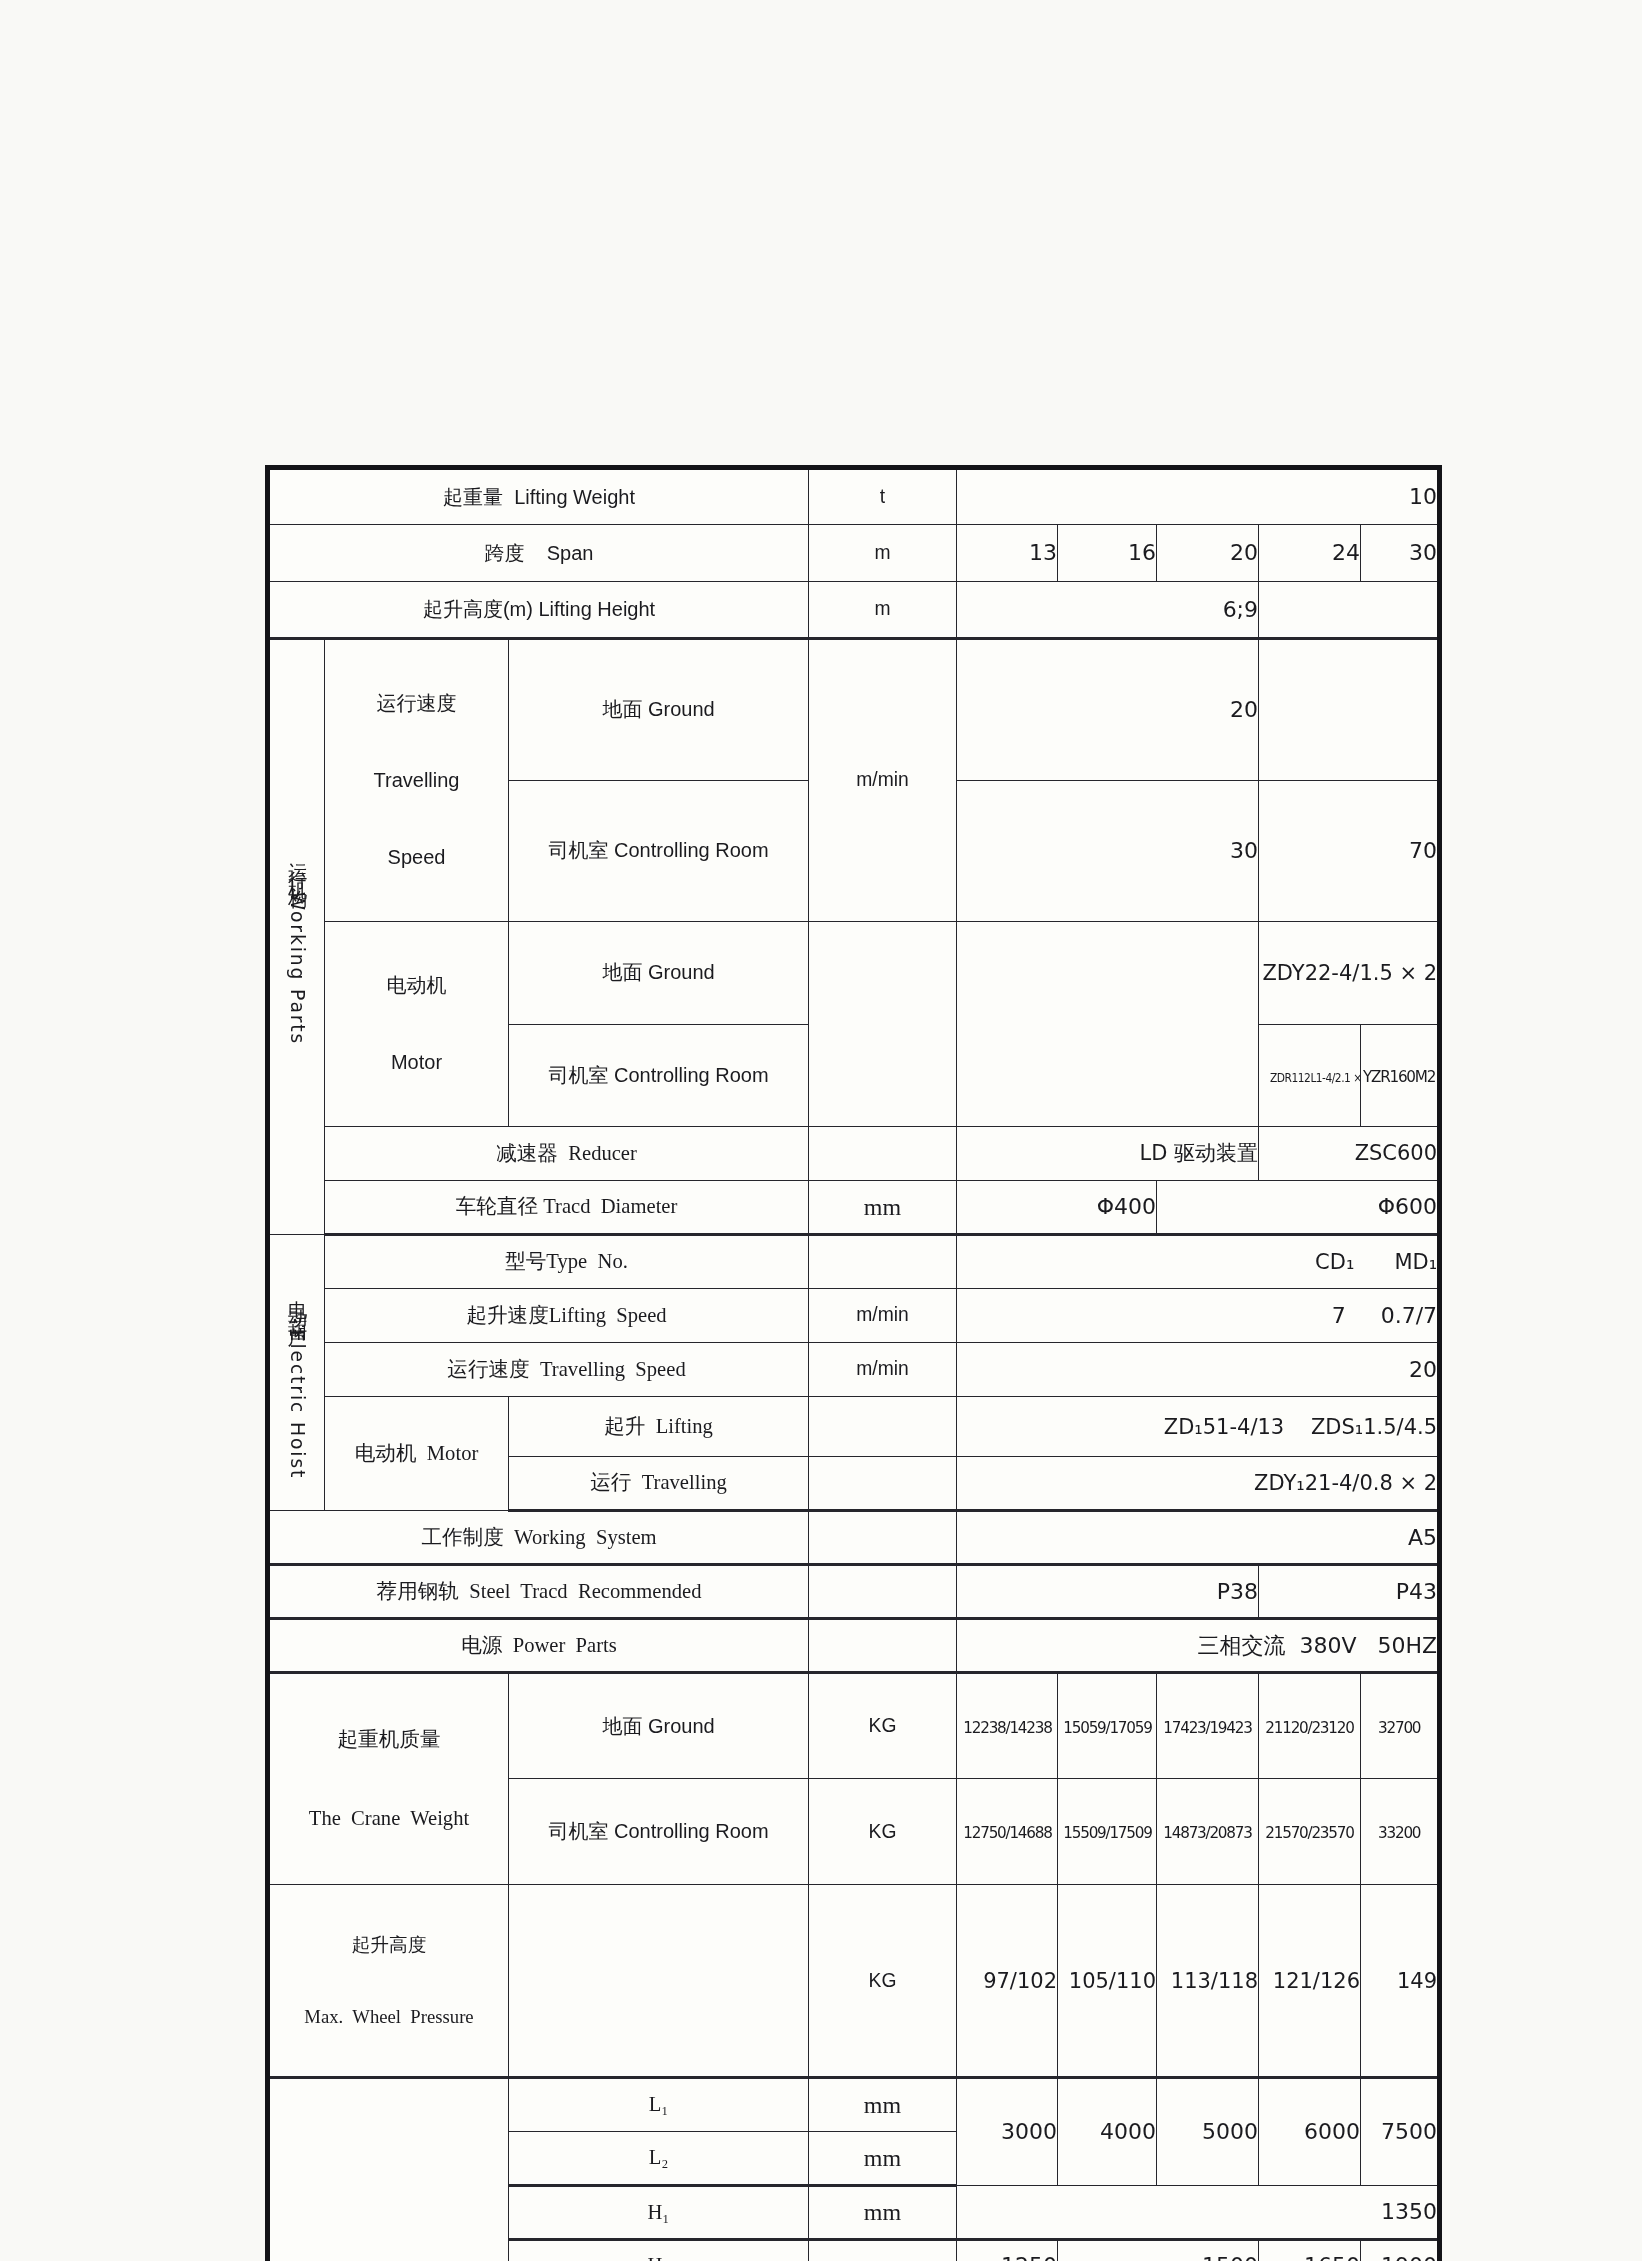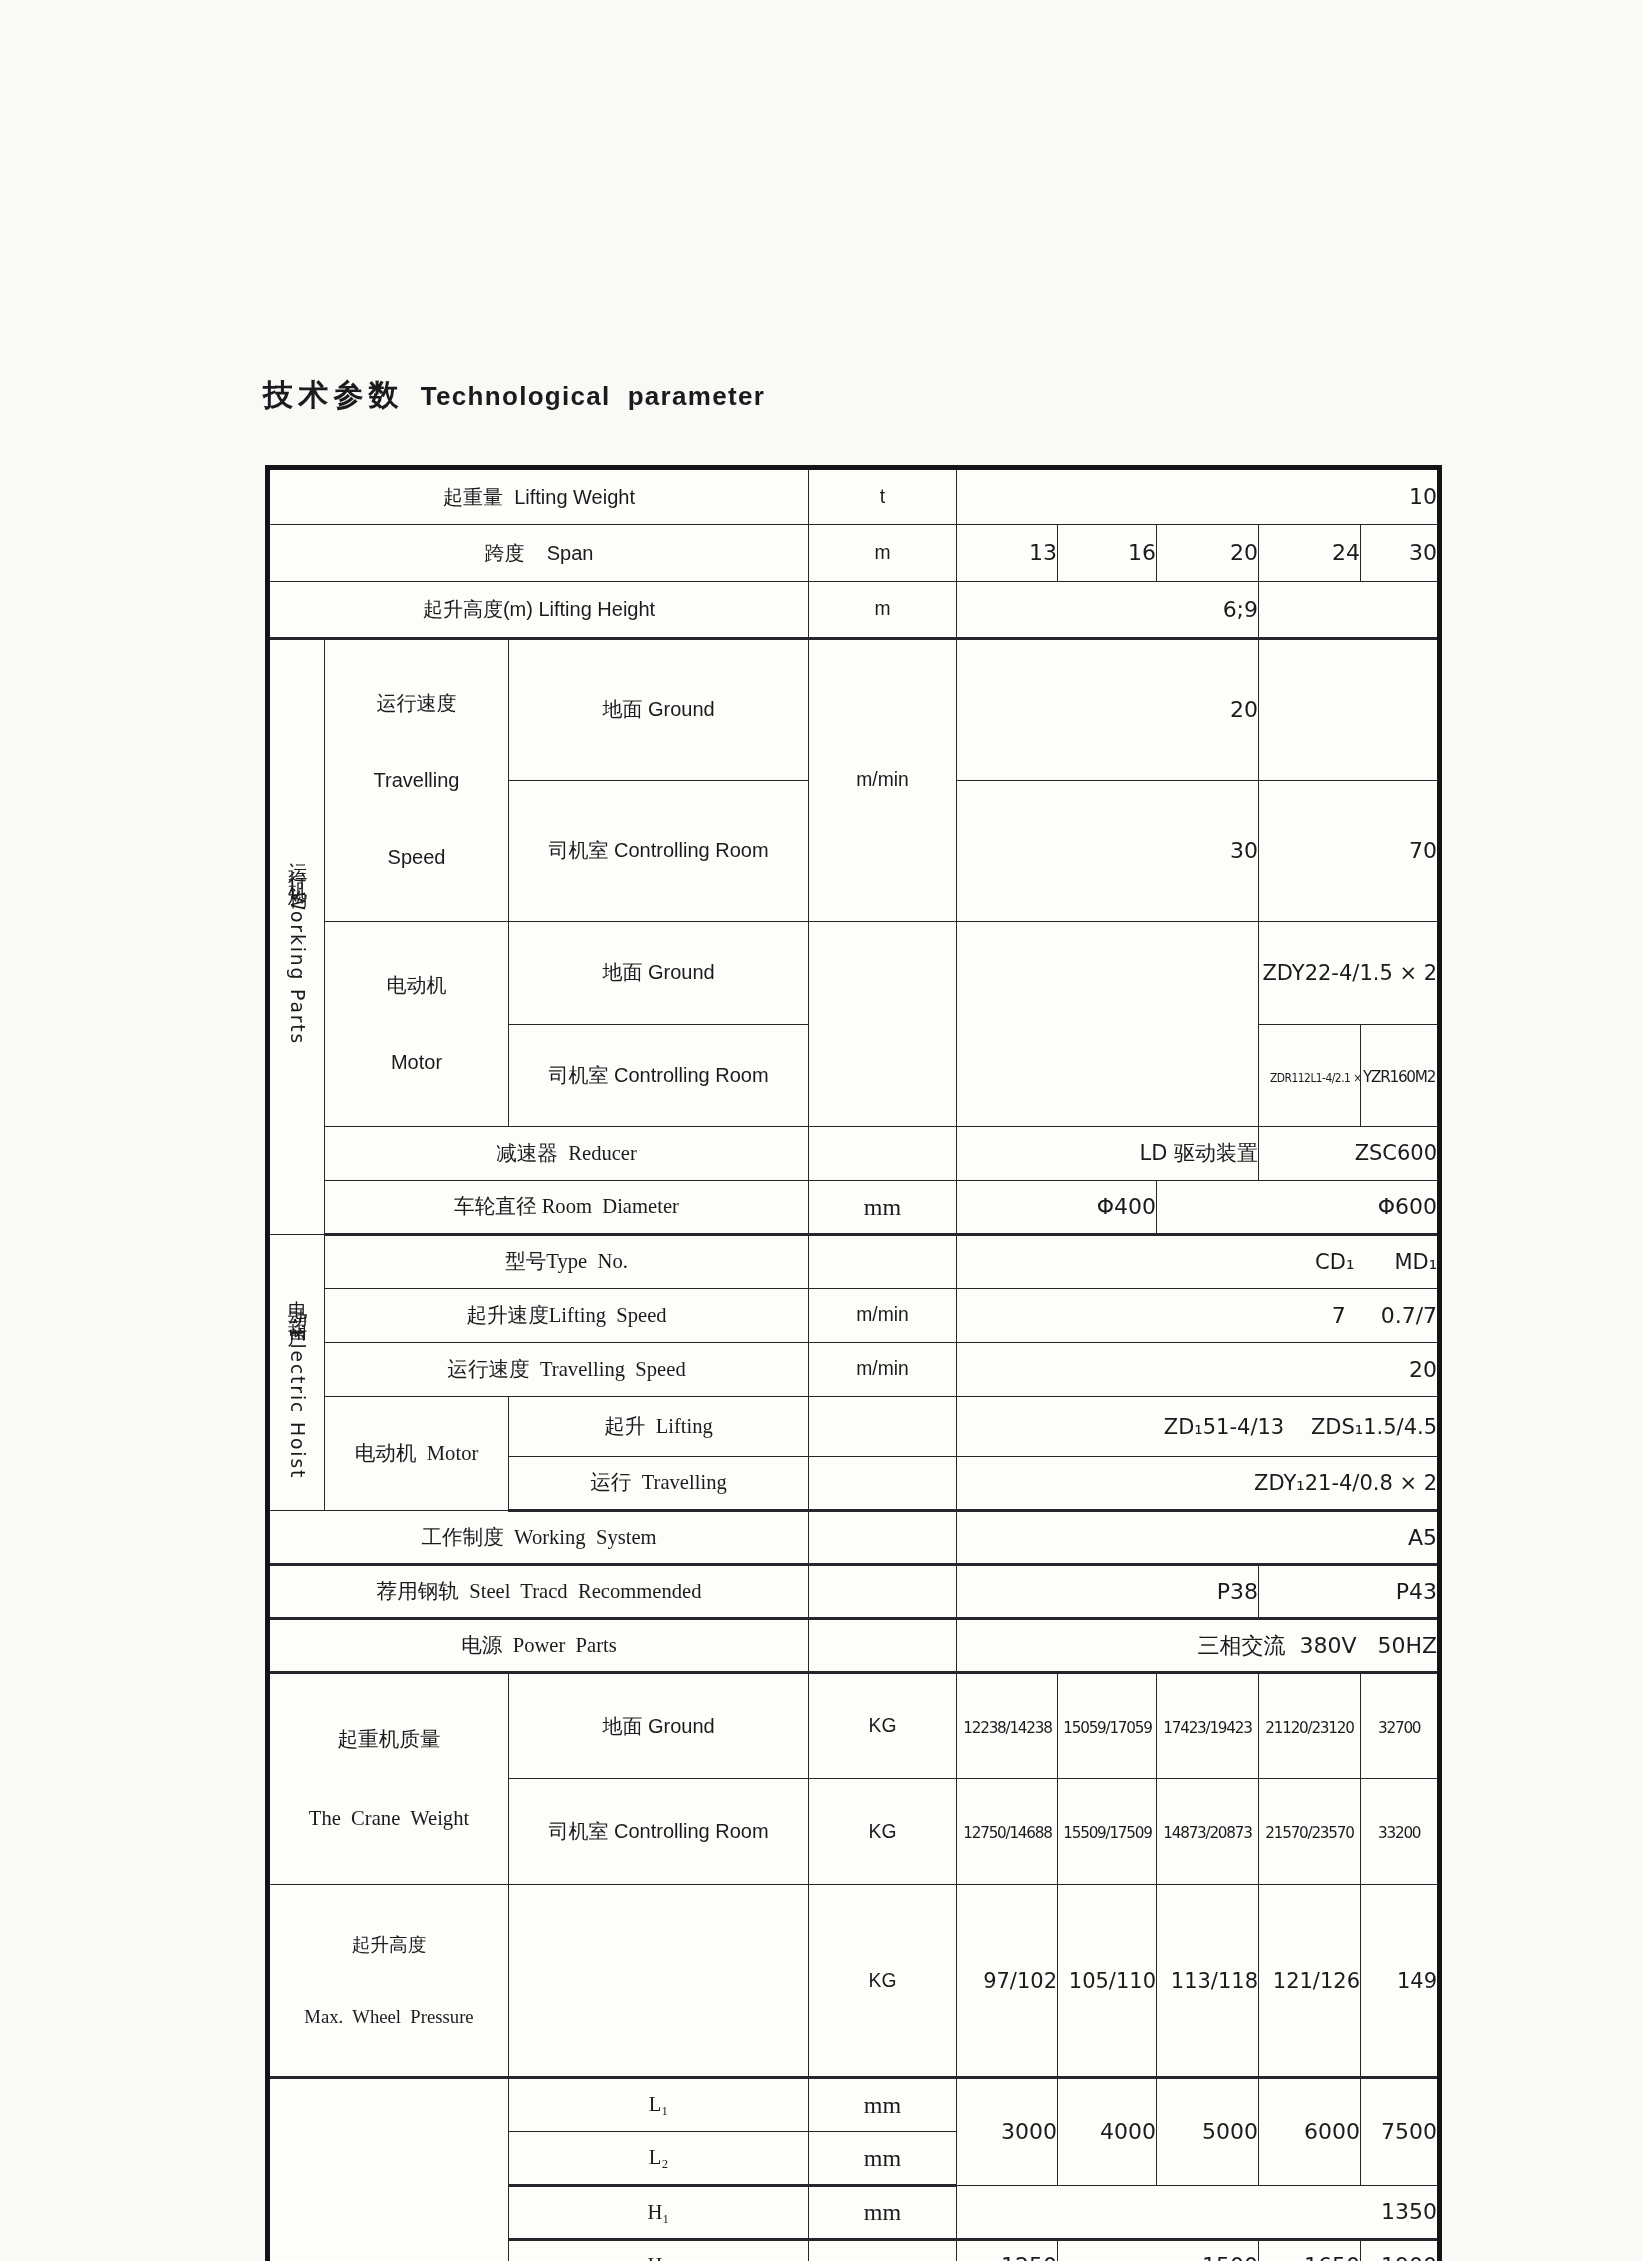--- a/index.html
+++ b/index.html
@@ -58,24 +58,20 @@
   }
   .vgroup .zh{letter-spacing:9px;}
   .vgroup .en{letter-spacing:1.9px;font-size:18.7px;}
   .two-line div{line-height:1.35;}
 </style>
 </head>
 <body>
 
 <div class="sheet">
 
-  <div class="title">
-    <span class="zh">技术参数</span>
-    <span class="en">Technological  parameter</span>
-  </div>
 
   <table class="spec">
     <colgroup>
       <col style="width:57px">
         <col style="width:184px">
         <col style="width:300px">
         <col style="width:148px">
       <col style="width:101px">
         <col style="width:99px">
         <col style="width:102px">
@@ -146,21 +142,21 @@
     </tr>
 
     <tr>
       <td colspan="2" class="serif">减速器  Reducer</td>
       <td></td>
       <td colspan="3" class="num">LD 驱动装置</td>
       <td colspan="2" class="num">ZSC600</td>
     </tr>
 
     <tr class="thick">
-      <td colspan="2" class="serif">车轮直径 Room  Diameter</td>
+      <td colspan="2" class="serif">车轮直径 Tracd  Diameter</td>
       <td class="unit-serif">mm</td>
       <td colspan="2" class="num big">Φ400</td>
       <td colspan="3" class="num big">Φ600</td>
     </tr>
 
     <tr>
       <td rowspan="5">
         <span class="vgroup"><span class="zh">电动葫芦</span> <span class="en">Electric Hoist</span></span>
       </td>
       <td colspan="2" class="serif">型号Type  No.</td>

